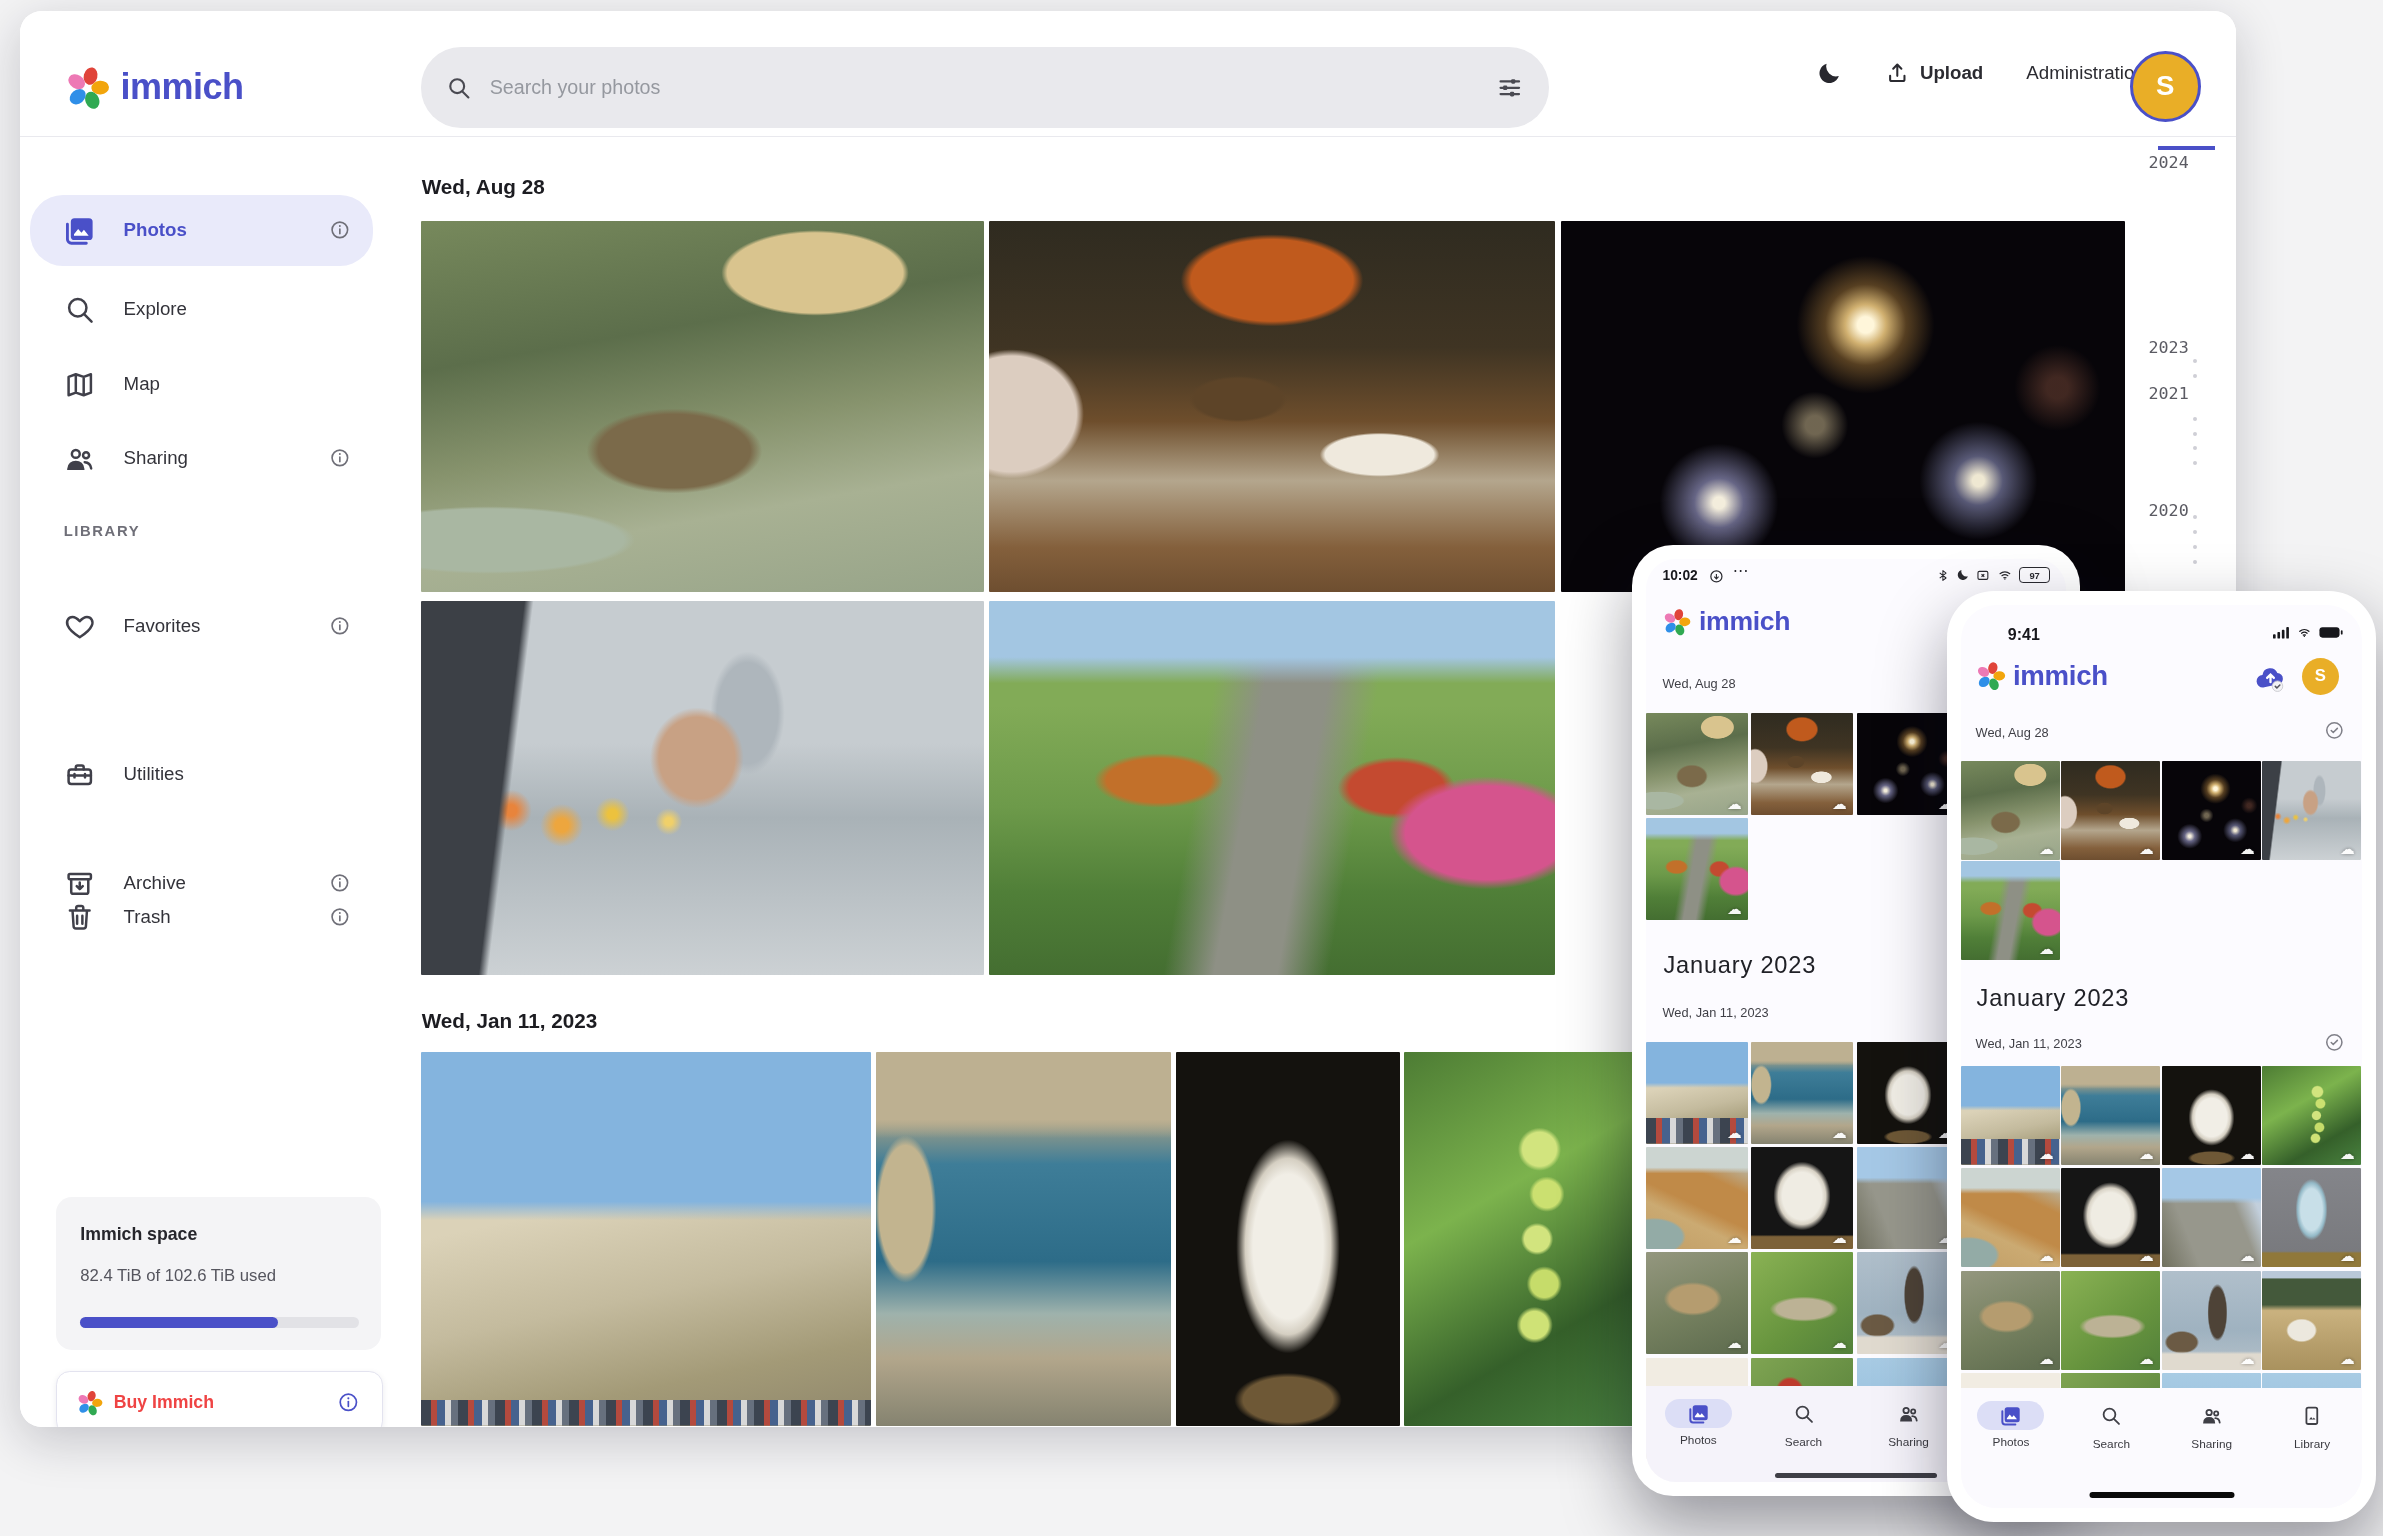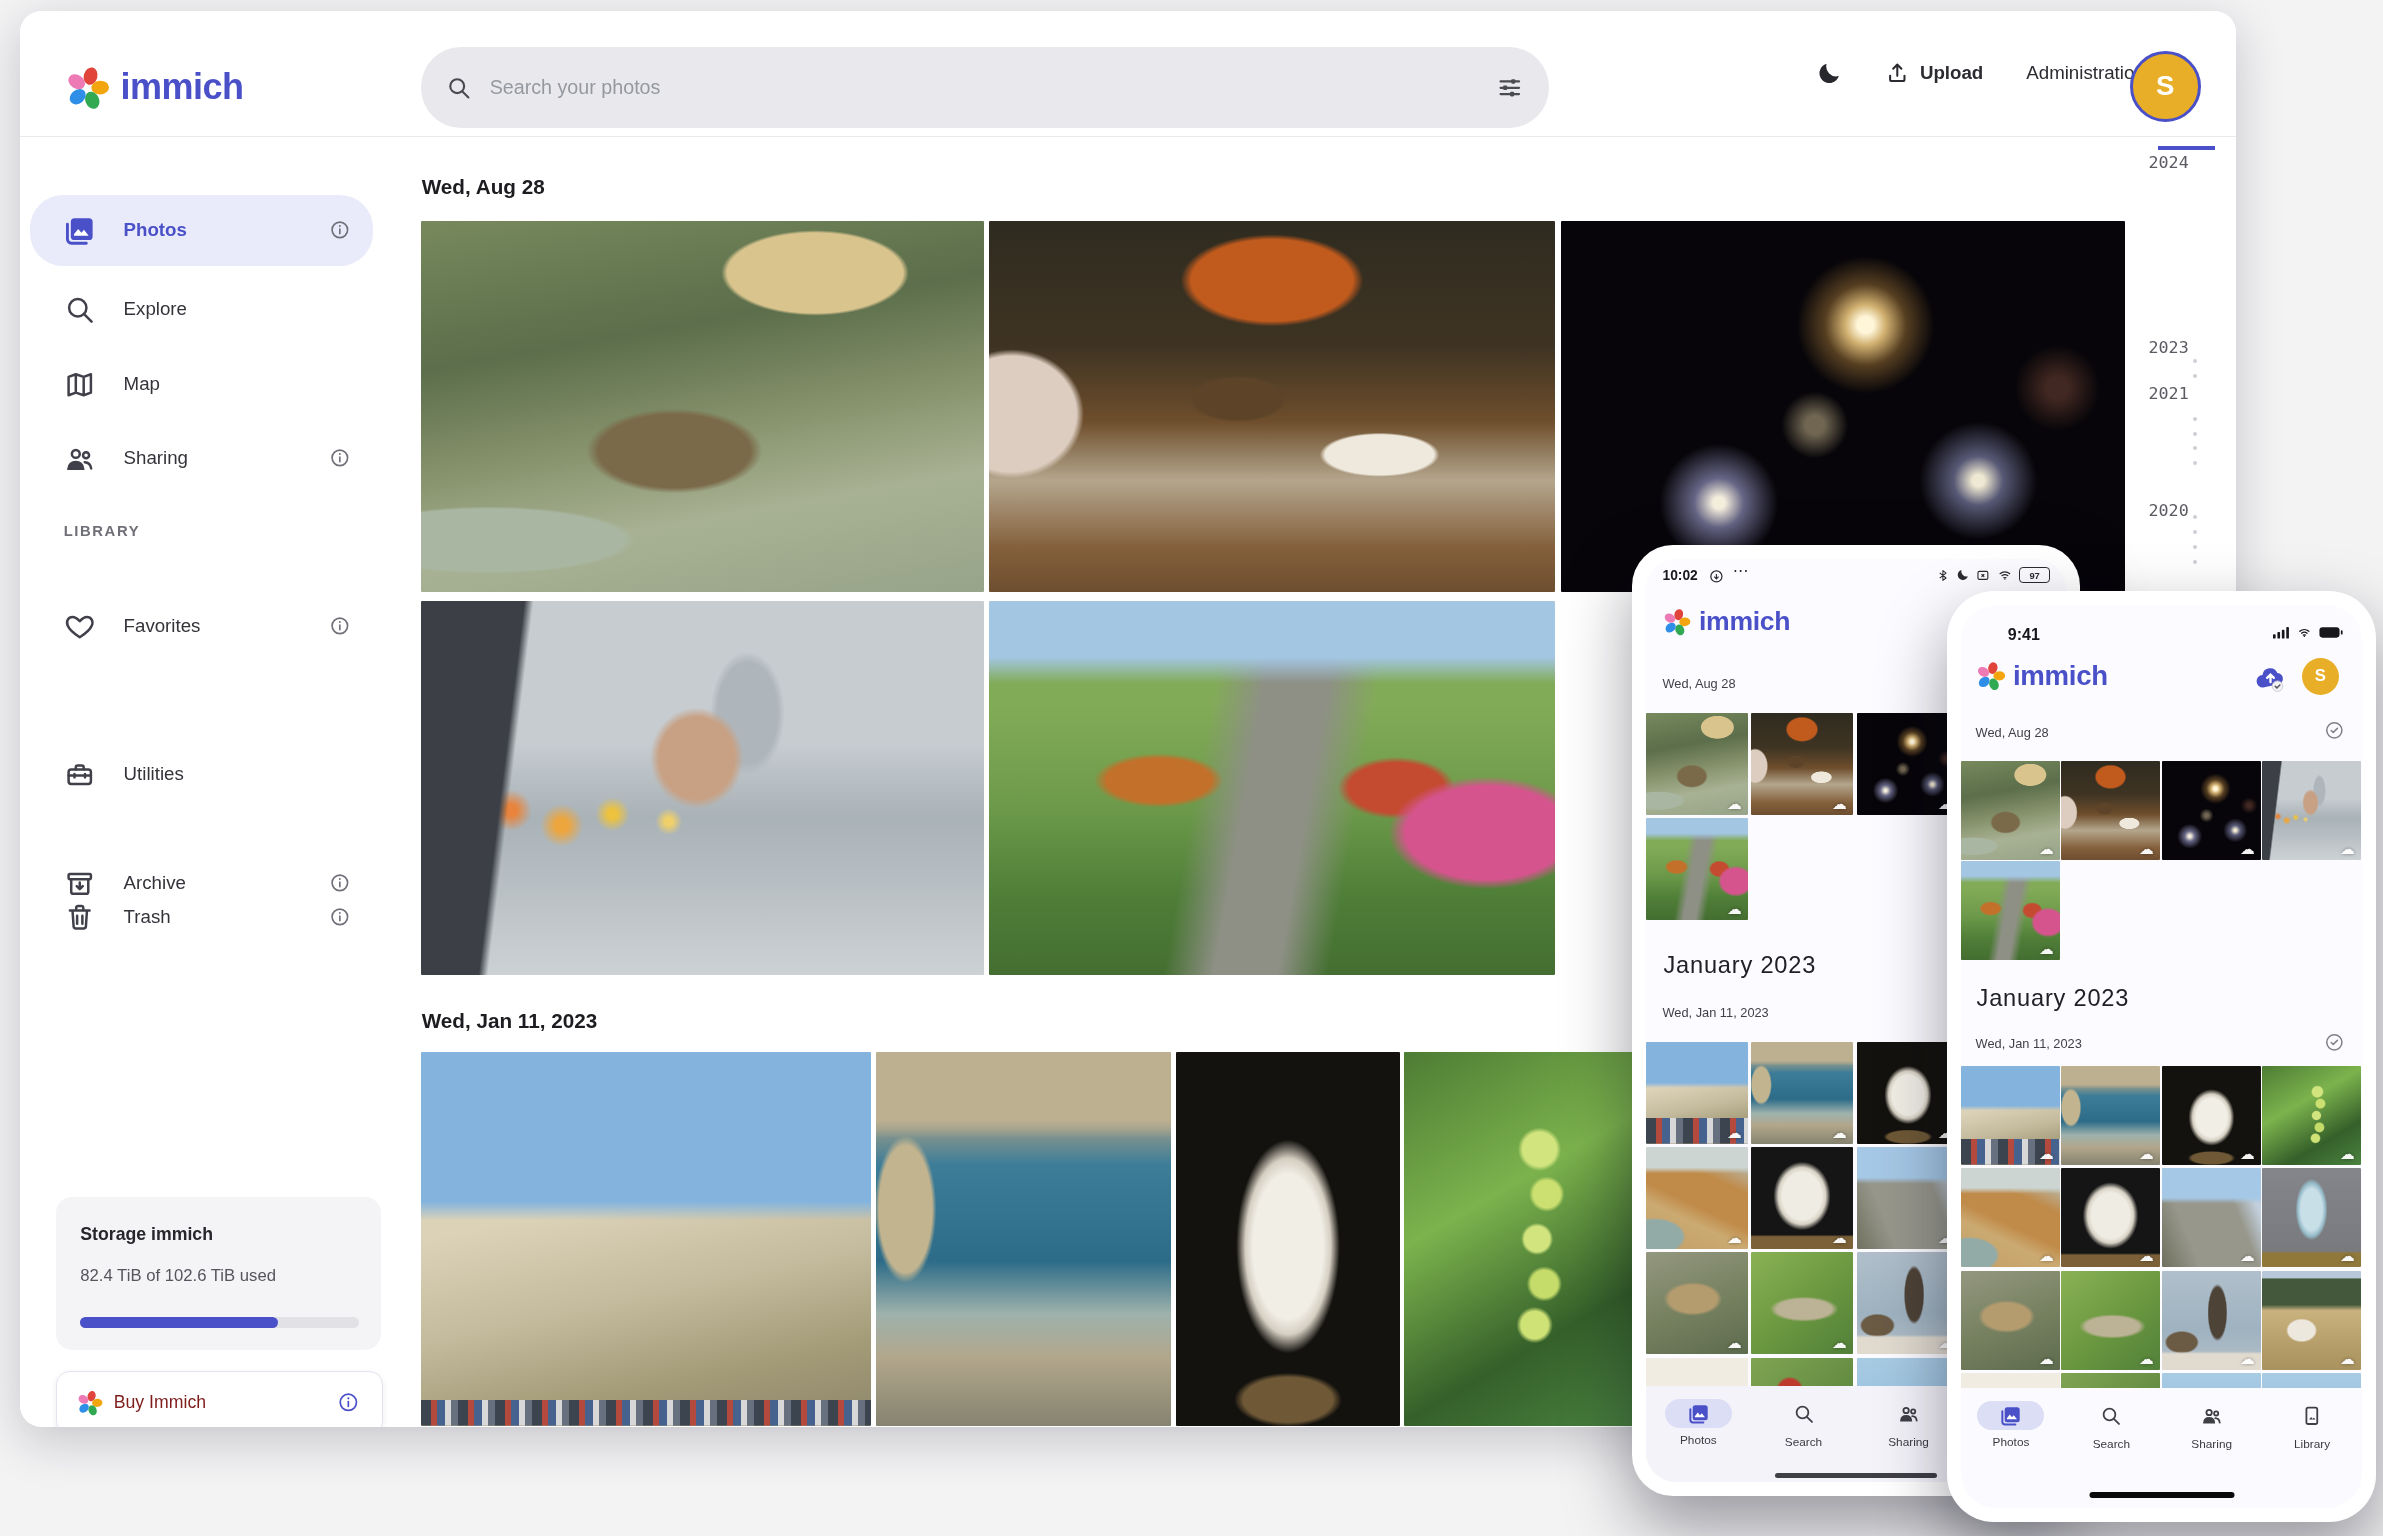--- a/index.html
+++ b/index.html
@@ -31,21 +31,21 @@
   .s-item.active{background:#e9eafa;height:71px}
   .s-item.active .lbl{color:#4a50c8;font-weight:700}
   .s-section{position:absolute;left:44px;font-size:14.8px;color:#6f6f78;font-weight:600;letter-spacing:1.6px}
   .storage{position:absolute;left:36px;top:1061px;width:325px;height:153px;background:#f4f4f6;border-radius:15.8px}
   .storage .t1{position:absolute;left:24.6px;top:27.6px;font-size:17.7px;font-weight:700;color:#26262c}
   .storage .t2{position:absolute;left:24.6px;top:69px;font-size:16.7px;color:#55555e}
   .bar{position:absolute;left:24.6px;top:120px;width:279px;height:10.8px;border-radius:5.9px;background:#e2e2e6}
   .bar .fill{height:100%;border-radius:5.9px;background:#4a50c8}
   .buy{position:absolute;left:36px;top:1235px;width:325px;height:62px;background:#fff;border:1px solid #e3e3ef;
        border-radius:13.8px;box-shadow:0 2px 5.9px rgba(30,30,60,.08);display:flex;align-items:center}
-  .buy .lbl{position:absolute;left:57px;font-size:17.7px;font-weight:400;color:#7f1d1d}
+  .buy .lbl{position:absolute;left:57px;font-size:17.7px;font-weight:700;color:#ef4444}
   .buy .inf{position:absolute;right:21.7px;width:22.7px;height:22.7px;color:#4a50c8}
   
   .content{position:absolute;left:401px;top:125px;right:0;bottom:0}
   .h-date{position:absolute;font-size:20.7px;font-weight:700;color:#1c1c21}
   .t{position:absolute;background-repeat:no-repeat;background-size:cover;border-radius:1px}
   .t.sm .cl{position:absolute;right:5.9px;bottom:3px;font-size:14.8px;color:#fff;opacity:.95;
             font-family:"DejaVu Sans",sans-serif;text-shadow:0 0 3.9px rgba(0,0,0,.4);line-height:1}
   
   .scrub-line{position:absolute;left:2138px;top:135px;width:57px;height:3.9px;background:#4a50c8;z-index:5}
   .scrub-year{position:absolute;left:2098px;width:71px;text-align:right;font-family:"DejaVu Sans Mono",monospace;
@@ -221,21 +221,21 @@
         </svg>
         <span class="lbl">Trash</span>
         <svg class="inf" viewBox="0 0 24 24" fill="none" stroke="currentColor" stroke-width="1.8" stroke-linecap="round">
           <circle cx="12" cy="12" r="8.6"></circle>
             <path d="M12 11.2v5"></path>
             <circle cx="12" cy="7.8" r="1.1" fill="currentColor" stroke="none"></circle>
         </svg>
       </div>
 
       <div class="storage">
-        <div class="t1">Storage immich</div>
+        <div class="t1">Immich space</div>
         <div class="t2">82.4 TiB of 102.6 TiB used</div>
         <div class="bar">
             <div class="fill" style="width:71%"></div>
           </div>
       </div>
 
       <div class="buy">
         <svg style="position:absolute;left:19.7px" width="27.6" height="27.6" viewBox="0 0 48 48">
           <ellipse cx="24" cy="12" rx="7" ry="9" fill="#e0443a" transform="rotate(14 24 25)"></ellipse>
           <ellipse cx="24" cy="12" rx="7" ry="9" fill="#f2a50c" transform="rotate(86 24 25)"></ellipse>

